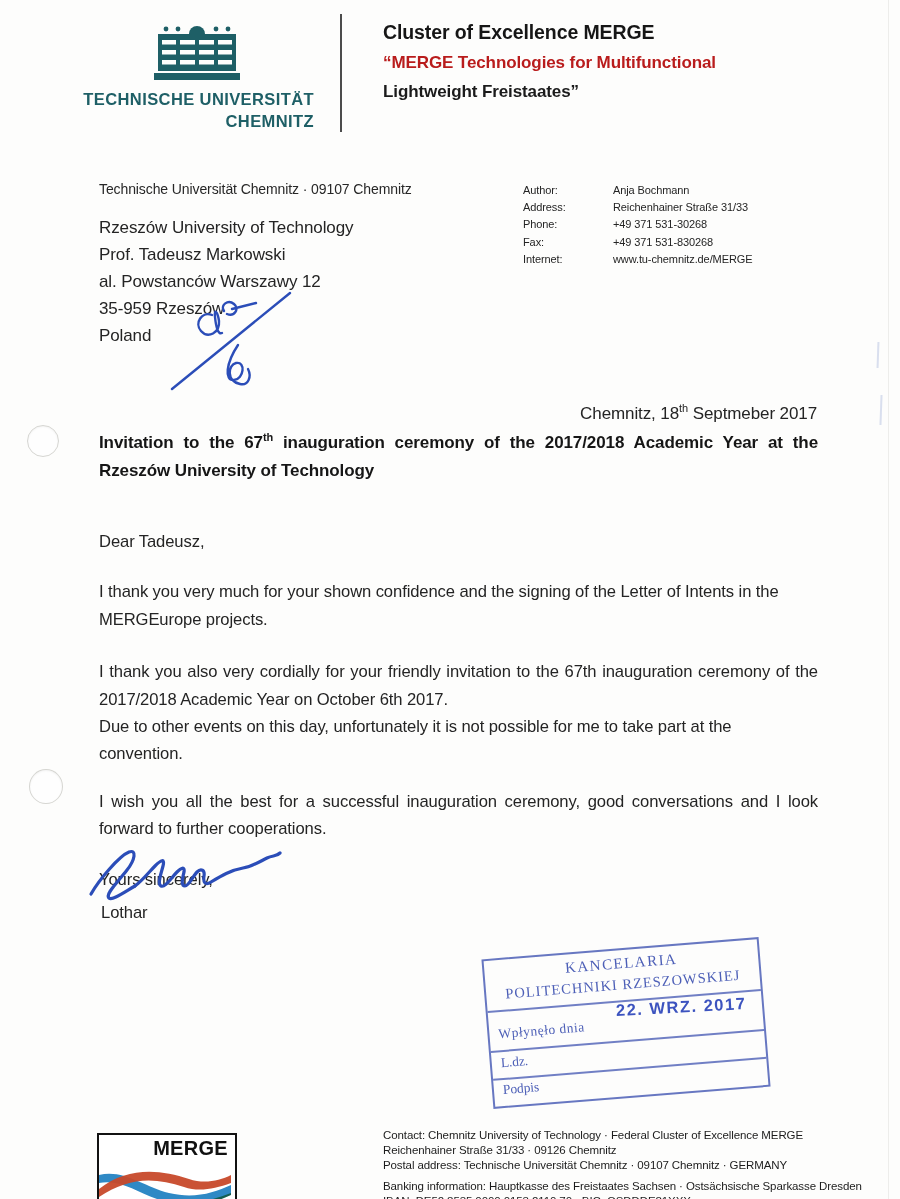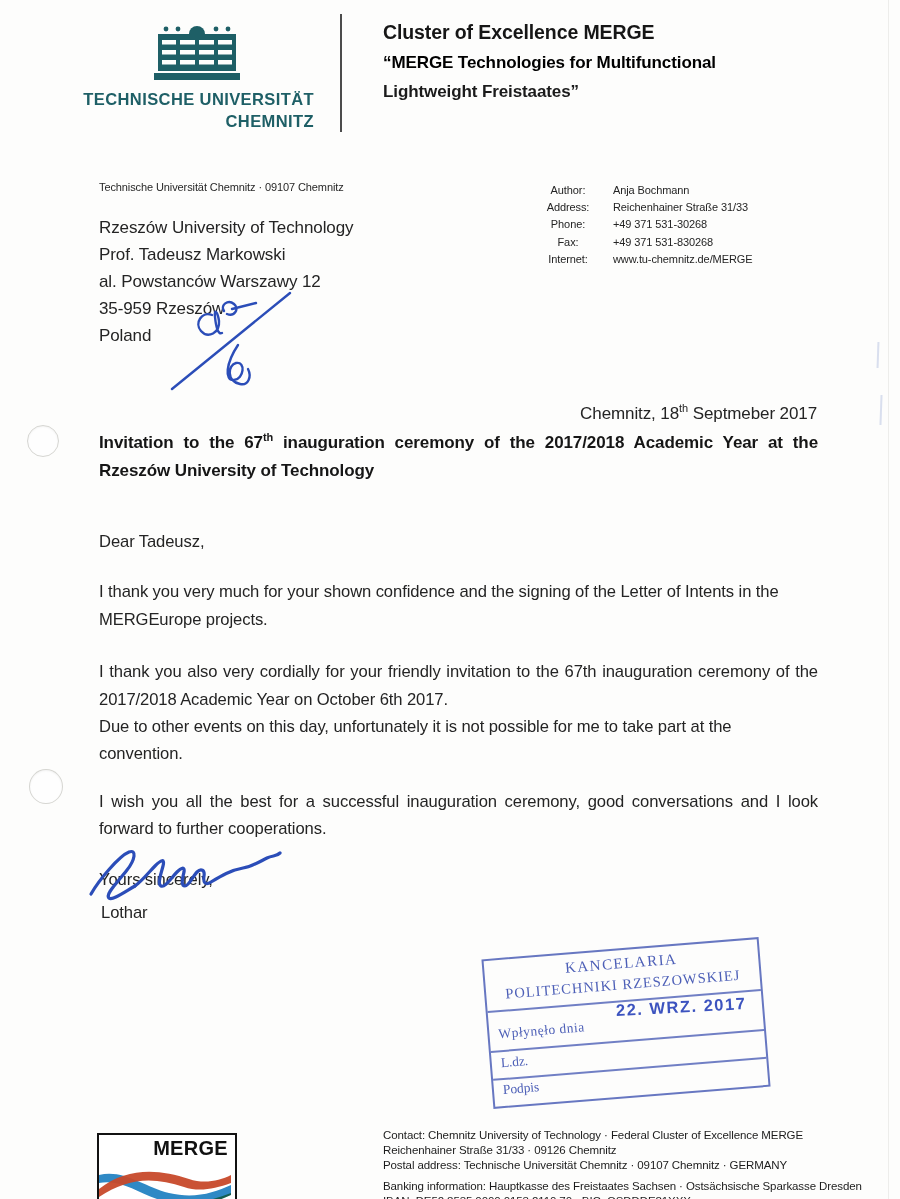--- a/index.html
+++ b/index.html
@@ -8,28 +8,28 @@
     background:#fdfdfc;overflow:hidden;
     font-family:"Liberation Sans","DejaVu Sans",sans-serif;
     color:#1f1f1f;letter-spacing:-0.1px;
   }
   
   .tu-logo-icon{position:absolute;left:152px;top:24px;width:90px;height:64px;}
   .tu-wordmark{position:absolute;left:82px;top:88px;width:232px;text-align:right;
     color:#1e5f66;font-weight:bold;font-size:16.5px;letter-spacing:0.4px;line-height:22px;}
   .hdr-divider{position:absolute;left:340px;top:14px;width:2px;height:118px;background:#4c4c4c;}
   .cluster-title{position:absolute;left:383px;top:21px;font-size:19.5px;font-weight:bold;color:#161616;}
-  .cluster-sub1{position:absolute;left:383px;top:53px;font-size:17px;font-weight:bold;color:#000000;}
+  .cluster-sub1{position:absolute;left:383px;top:53px;font-size:17px;font-weight:bold;color:#b91c1c;}
   .cluster-sub2{position:absolute;left:383px;top:82px;font-size:17px;font-weight:bold;color:#1b1b1b;}
   
-  .sender-line{position:absolute;left:99px;top:181px;font-size:11px;color:#272727;}
+  .sender-line{position:absolute;left:99px;top:181px;font-size:14px;color:#272727;}
   .recipient{position:absolute;left:99px;top:214px;font-size:17px;line-height:27px;color:#242424;}
   .contact-block{position:absolute;left:523px;top:182px;font-size:11px;line-height:17.2px;color:#242424;}
   .contact-row{display:flex;}
-  .contact-row .lbl{width:90px;text-align:center;}
+  .contact-row .lbl{width:90px;}
   .scribble{position:absolute;left:168px;top:283px;width:130px;height:112px;}
   .dateline{position:absolute;left:517px;top:364px;width:300px;text-align:right;font-size:17px;color:#242424;margin-top:40px;}
   sup{font-size:11px;vertical-align:super;line-height:0;}
   
   .subject{position:absolute;left:99px;top:429px;width:719px;font-size:17px;font-weight:bold;
     line-height:28px;color:#161616;text-align:justify;}
   .body-copy{position:absolute;left:99px;top:528px;width:719px;font-size:16.6px;line-height:27.4px;color:#242424;}
   .body-copy p{margin:0;}
   .mb-sal{margin-bottom:23px !important;}
   .mb-p1{margin-bottom:25px !important;}

